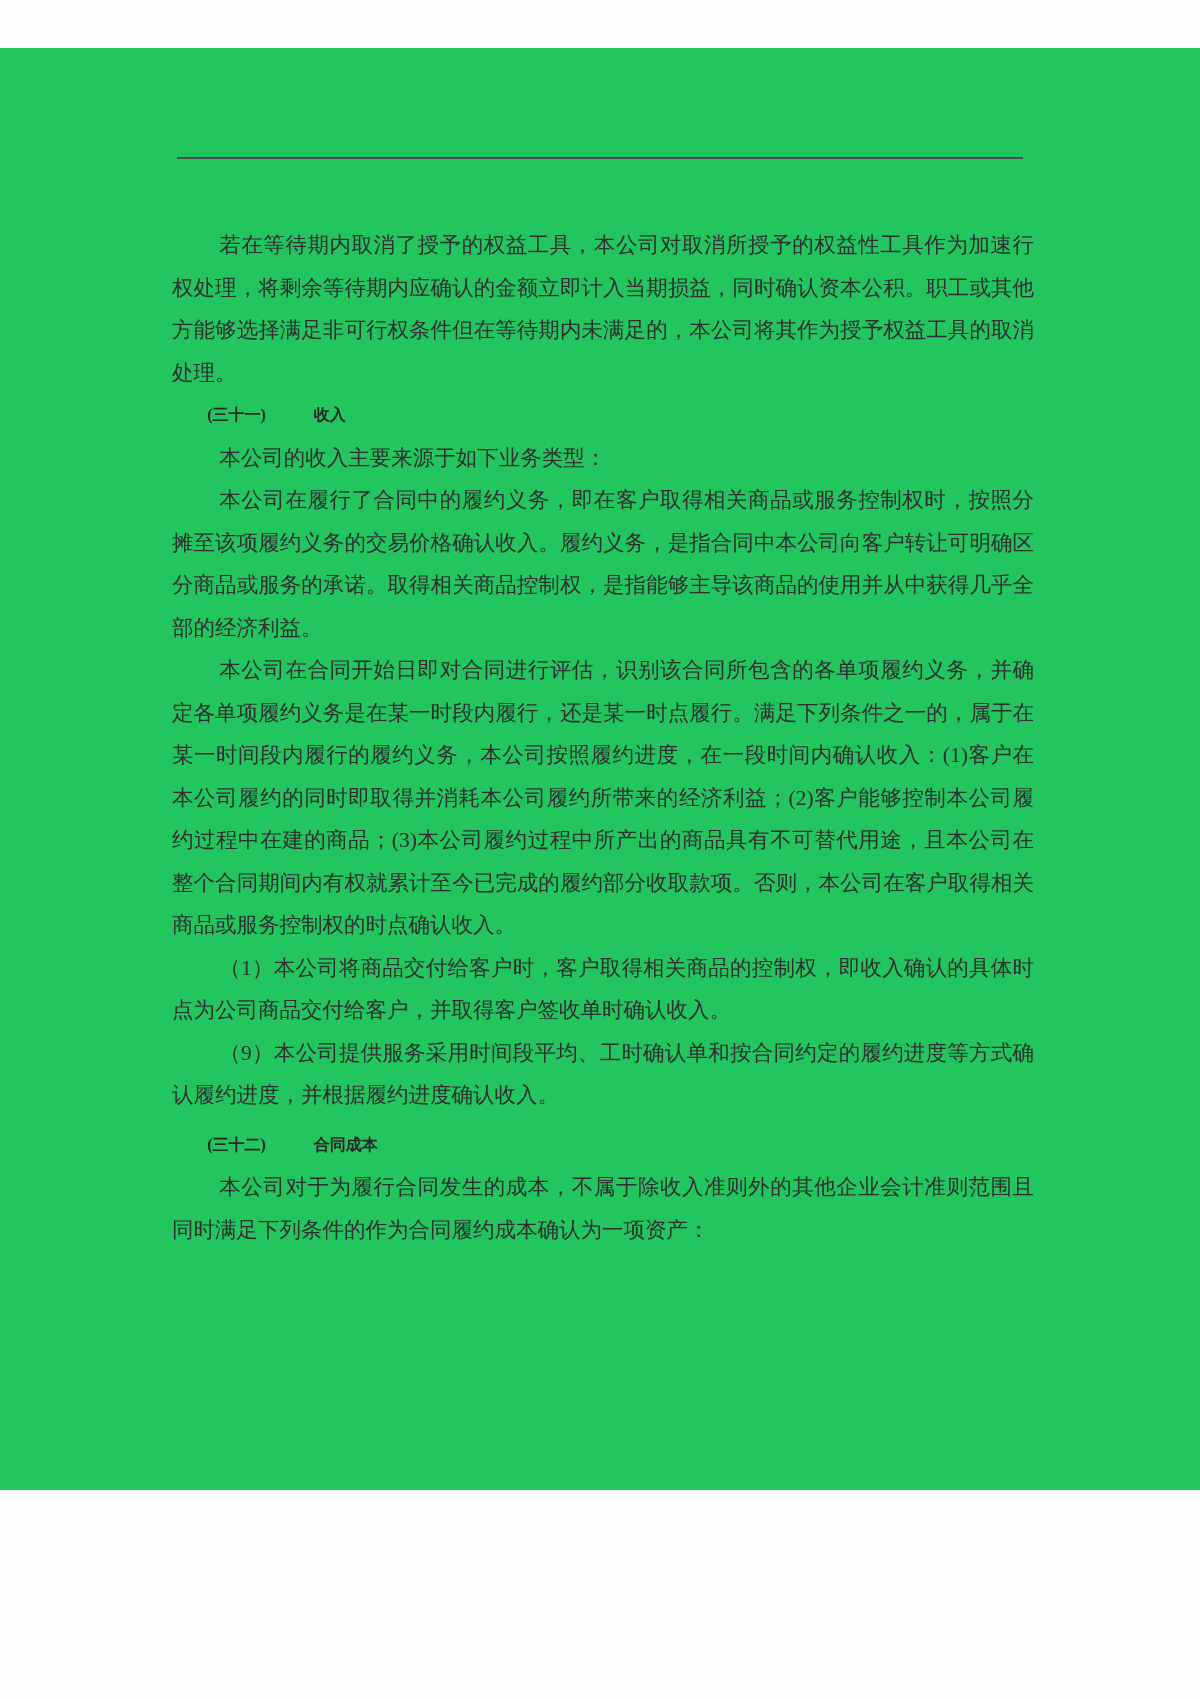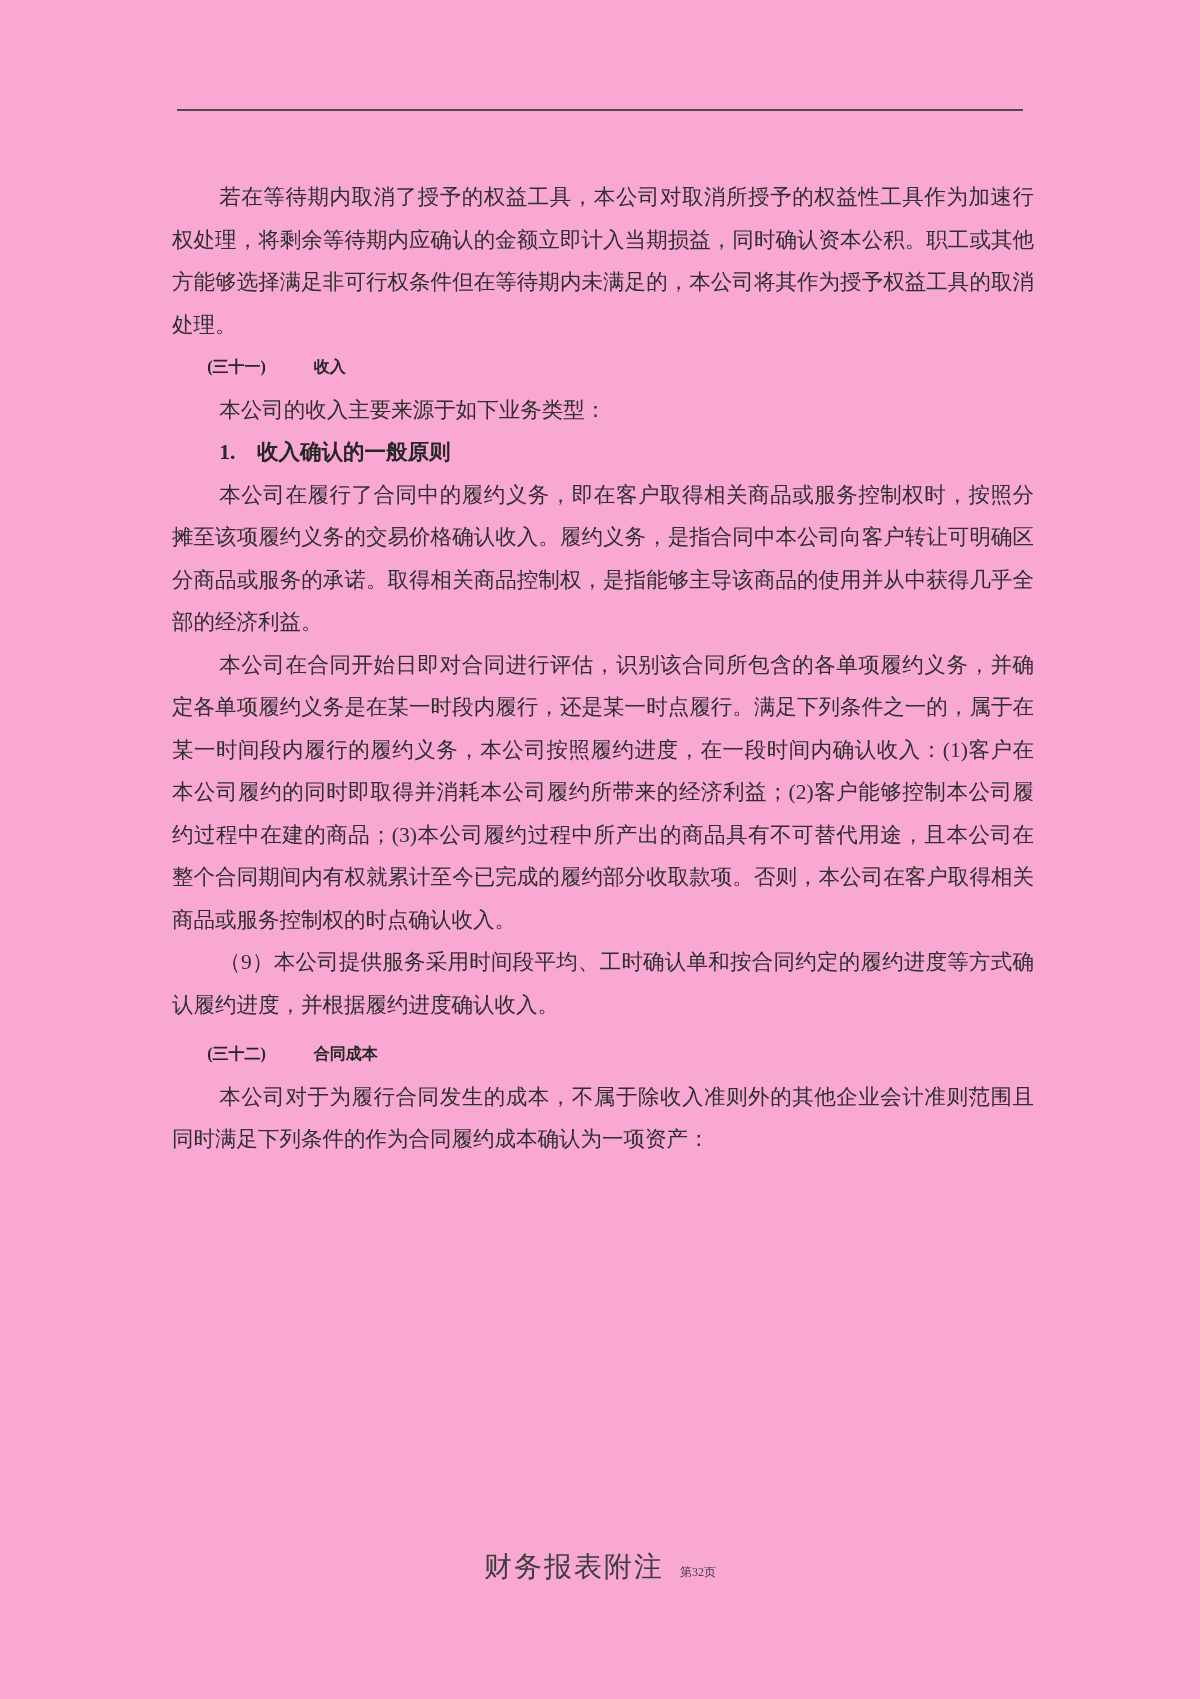--- a/index.html
+++ b/index.html
@@ -3,24 +3,25 @@
 <meta charset="utf-8">
 <style>
   html, body {
     margin: 0;
     padding: 0;
     background: #fdfdfd;
   }
   .page {
     position: relative;
     width: 1200px;
-    height: 1699px;
-    background: #f9a8d4;
+    height: 1442px;
+    background: #22c55e;
     font-family: "Liberation Serif", "DejaVu Serif", serif;
     overflow: hidden;
+    margin-top: 48px;
   }
   .header-rule {
     position: absolute;
     left: 177px;
     top: 109px;
     width: 846px;
     height: 2px;
     background: #4d4d4d;
   }
   .content {
@@ -90,28 +91,28 @@
 
     <p>若在等待期内取消了授予的权益工具，本公司对取消所授予的权益性工具作为加速行权处理，将剩余等待期内应确认的金额立即计入当期损益，同时确认资本公积。职工或其他方能够选择满足非可行权条件但在等待期内未满足的，本公司将其作为授予权益工具的取消处理。</p>
 
     <h2 class="section-heading">
       <span class="sec-number">(三十一)</span>
       <span class="sec-title">收入</span>
     </h2>
 
     <p>本公司的收入主要来源于如下业务类型：</p>
 
-    <h3 class="sub-heading">1.　收入确认的一般原则</h3>
 
     <p>本公司在履行了合同中的履约义务，即在客户取得相关商品或服务控制权时，按照分摊至该项履约义务的交易价格确认收入。履约义务，是指合同中本公司向客户转让可明确区分商品或服务的承诺。取得相关商品控制权，是指能够主导该商品的使用并从中获得几乎全部的经济利益。</p>
 
     <p>本公司在合同开始日即对合同进行评估，识别该合同所包含的各单项履约义务，并确定各单项履约义务是在某一时段内履行，还是某一时点履行。满足下列条件之一的，属于在某一时间段内履行的履约义务，本公司按照履约进度，在一段时间内确认收入：(1)客户在本公司履约的同时即取得并消耗本公司履约所带来的经济利益；(2)客户能够控制本公司履约过程中在建的商品；(3)本公司履约过程中所产出的商品具有不可替代用途，且本公司在整个合同期间内有权就累计至今已完成的履约部分收取款项。否则，本公司在客户取得相关商品或服务控制权的时点确认收入。</p>
 
 
 
+    <p>（1）本公司将商品交付给客户时，客户取得相关商品的控制权，即收入确认的具体时点为公司商品交付给客户，并取得客户签收单时确认收入。</p>
 
     <p>（9）本公司提供服务采用时间段平均、工时确认单和按合同约定的履约进度等方式确认履约进度，并根据履约进度确认收入。</p>
 
     <h2 class="section-heading sec32-heading">
       <span class="sec-number">(三十二)</span>
       <span class="sec-title">合同成本</span>
     </h2>
 
 
     <p>本公司对于为履行合同发生的成本，不属于除收入准则外的其他企业会计准则范围且同时满足下列条件的作为合同履约成本确认为一项资产：</p>

